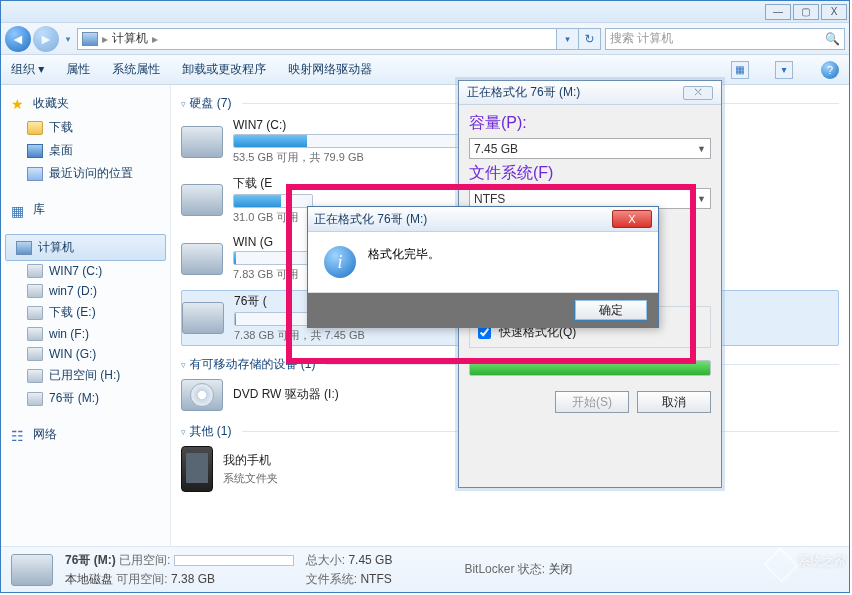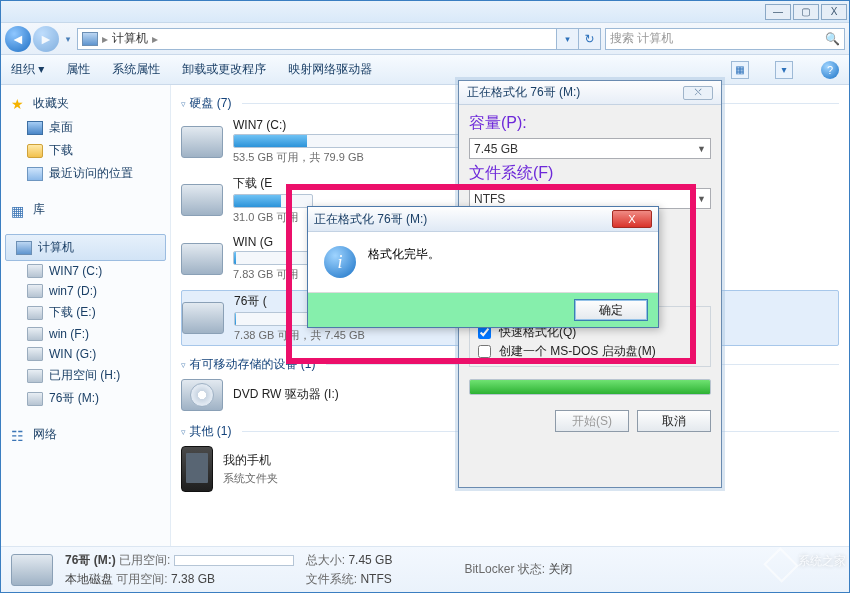--- a/index.html
+++ b/index.html
@@ -72,21 +72,21 @@
 .fmt-btns{display:flex;justify-content:flex-end;gap:8px;margin-top:11px}
 .btn{height:22px;min-width:74px;border:1px solid #8d9aa8;background:linear-gradient(#fefefe,#e4e9ee);display:flex;align-items:center;justify-content:center;color:#222;padding:0 10px}
 .btn.dis{color:#9a9a9a}
 
 .highlight{position:absolute;left:286px;top:184px;width:410px;height:180px;border:6px solid #ec0f6a;pointer-events:none}
 .msgbox{position:absolute;left:307px;top:206px;width:352px;height:122px;background:#fff;border:1px solid #4d79aa;box-shadow:2px 2px 8px rgba(0,0,0,.25);display:flex;flex-direction:column}
 .msg-title{height:26px;background:linear-gradient(#fefefe,#dfe9f5);display:flex;align-items:center;justify-content:space-between;padding:0 6px;border-bottom:1px solid #c3d2e3;color:#1a3f66}
 .msg-close{width:40px;height:18px;background:linear-gradient(#f08b84,#d9332a);border:1px solid #a32a22;border-radius:2px;color:#fff;display:flex;align-items:center;justify-content:center;font-size:11px}
 .msg-body{flex:1;display:flex;align-items:flex-start;gap:12px;padding:14px 16px}
 .msg-ic{width:32px;height:32px;border-radius:50%;background:radial-gradient(circle at 35% 30%,#9fd4ff,#1a72c6);color:#fff;display:flex;align-items:center;justify-content:center;font-size:18px;font-family:Georgia,serif;font-style:italic}
-.msg-foot{height:36px;background:#86efac;border-top:1px solid #dcdcdc;display:flex;align-items:center;justify-content:flex-end;padding:0 10px}
+.msg-foot{height:36px;background:#737373;border-top:1px solid #dcdcdc;display:flex;align-items:center;justify-content:flex-end;padding:0 10px}
 .btn.def{border:1px solid #3c7fb1;box-shadow:0 0 0 1px #94c2e8 inset}
 .watermark{position:absolute;right:6px;bottom:18px;color:#fff;font-size:16px;text-shadow:0 0 4px rgba(0,0,0,.4);opacity:.6;display:flex;align-items:flex-start;gap:4px}
 .watermark .house{width:26px;height:24px;border:2px solid #fff;transform:rotate(45deg)}
 </style>
 </head>
 <body>
 
 <div class="window">
   <div class="titlebar">
     <div class="tb-btn">—</div>
@@ -124,26 +124,26 @@
     <span class="help">?</span>
   </div>
 
   <div class="body">
     <div class="sidebar">
       <div class="side-h">
           <span class="ic star">★</span>
           <span>收藏夹</span>
         </div>
       <div class="side-i">
+          <span class="ic fold"></span>
+          <span>下载</span>
+        </div>
+      <div class="side-i">
           <span class="ic desk"></span>
           <span>桌面</span>
-        </div>
-      <div class="side-i">
-          <span class="ic fold"></span>
-          <span>下载</span>
         </div>
       <div class="side-i">
           <span class="ic recent"></span>
           <span>最近访问的位置</span>
         </div>
       <div style="height:12px"></div>
       <div class="side-h">
           <span class="ic lib">▦</span>
           <span>库</span>
         </div>
@@ -295,24 +295,20 @@
         <span class="dd">▼</span>
       </div>
     <div class="fmt-lbl">分配单元大小(A)</div>
     <div style="height:60px"></div>
     <div class="fieldset">
       <span class="leg">格式化选项(O)</span>
       <label class="chk">
           <input type="checkbox" checked="" style="">
           <span>快速格式化(Q)</span>
         </label>
-      <label class="chk" style="margin-top:2px">
-          <input type="checkbox" style="">
-          <span>创建一个 MS-DOS 启动盘(M)</span>
-        </label>
     </div>
     <div class="prog">
         <div class="pf"></div>
       </div>
     <div class="fmt-btns">
       <div class="btn dis">开始(S)</div>
       <div class="btn">取消</div>
     </div>
   </div>
 </div>

